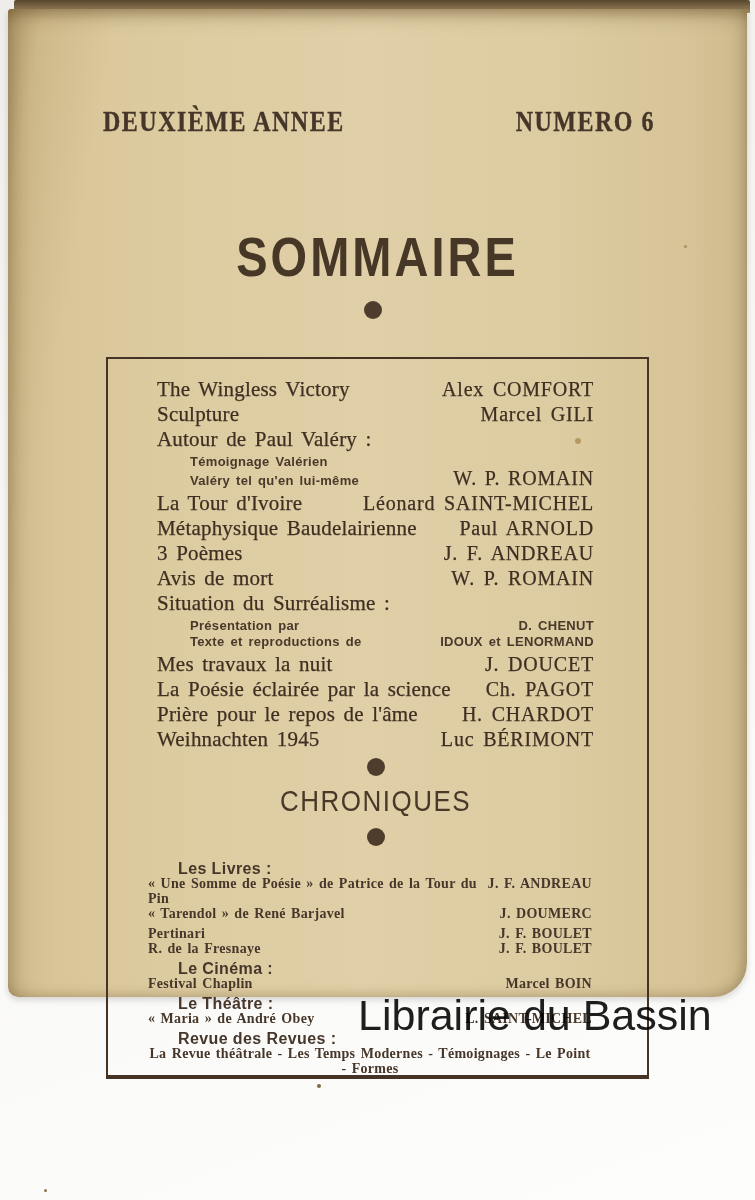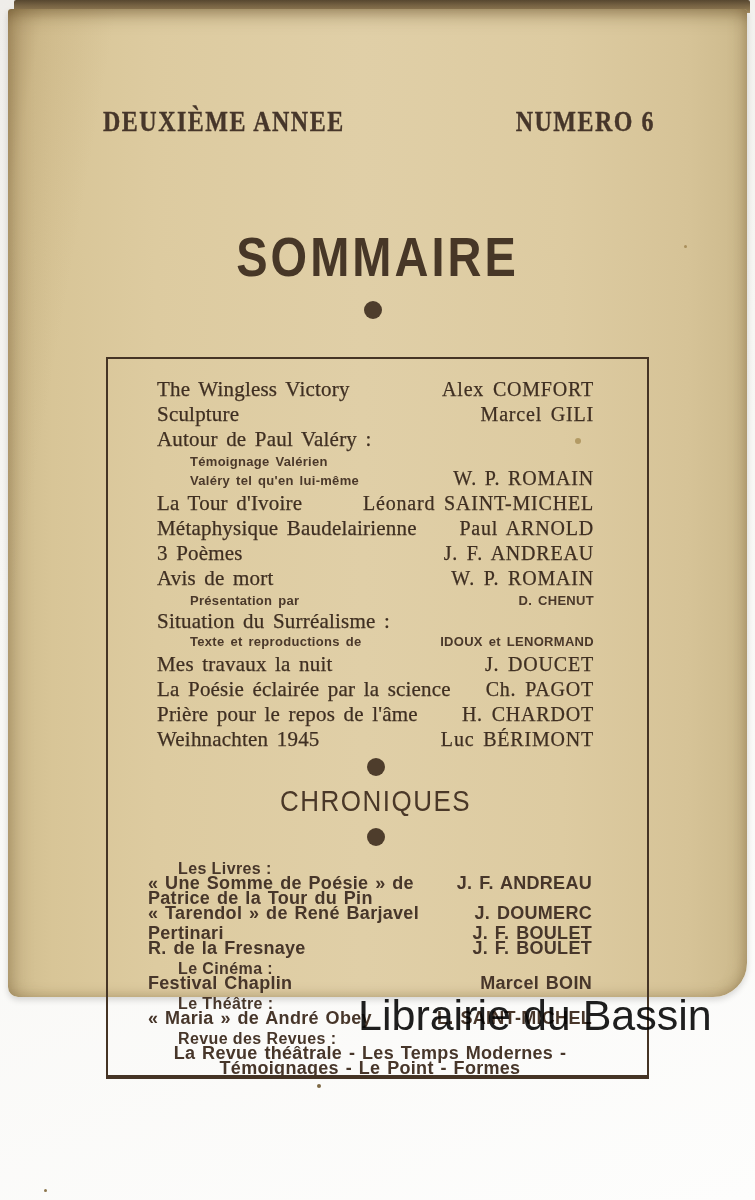--- a/index.html
+++ b/index.html
@@ -103,21 +103,21 @@
 
   .chron { margin-top:15px; font-family:"Liberation Sans", sans-serif; font-weight:bold; color:#47362a; }
   .chron-heading {
     margin-left:21px; font-size:16px; line-height:15px; letter-spacing:0.4px;
   }
   .chron-section { margin-top:5px; }
   .chron-section:first-child { margin-top:0; }
   .chron-row {
     display:flex; justify-content:space-between; align-items:baseline;
     margin-left:-9px; padding-right:2px;
-    font-size:18px; line-height:15px; letter-spacing:0.3px; word-spacing:1.5px;
+    font-size:14px; line-height:15px; letter-spacing:0.3px; word-spacing:1.5px;font-family:Liberation Serif, serif;
   }
   .chron-row .a { white-space:nowrap; }
   .chron-row.center-item { display:block; text-align:center; white-space:pre-line; margin-left:-9px; }
 
   .watermark {
     position:absolute; left:358px; top:991px; z-index:5;
     font-family:"Liberation Sans", sans-serif; font-weight:normal;
     font-size:43px; letter-spacing:0px;
     opacity:0.88; white-space:nowrap;
   }
@@ -171,27 +171,27 @@
             <span class="a">Paul ARNOLD</span>
           </div>
           <div class="toc-row main">
             <span class="t">3 Poèmes</span>
             <span class="a">J. F. ANDREAU</span>
           </div>
           <div class="toc-row main">
             <span class="t">Avis de mort</span>
             <span class="a">W. P. ROMAIN</span>
           </div>
+          <div class="toc-row main">
+            <span class="t">Situation du Surréalisme :</span>
+            <span class="a"></span>
+          </div>
           <div class="toc-row sub first">
             <span class="t">Présentation par</span>
             <span class="a">D. CHENUT</span>
-          </div>
-          <div class="toc-row main">
-            <span class="t">Situation du Surréalisme :</span>
-            <span class="a"></span>
           </div>
           <div class="toc-row sub">
             <span class="t">Texte et reproductions de</span>
             <span class="a">IDOUX et LENORMAND</span>
           </div>
           <div class="toc-row main mt">
             <span class="t">Mes travaux la nuit</span>
             <span class="a">J. DOUCET</span>
           </div>
           <div class="toc-row main">

